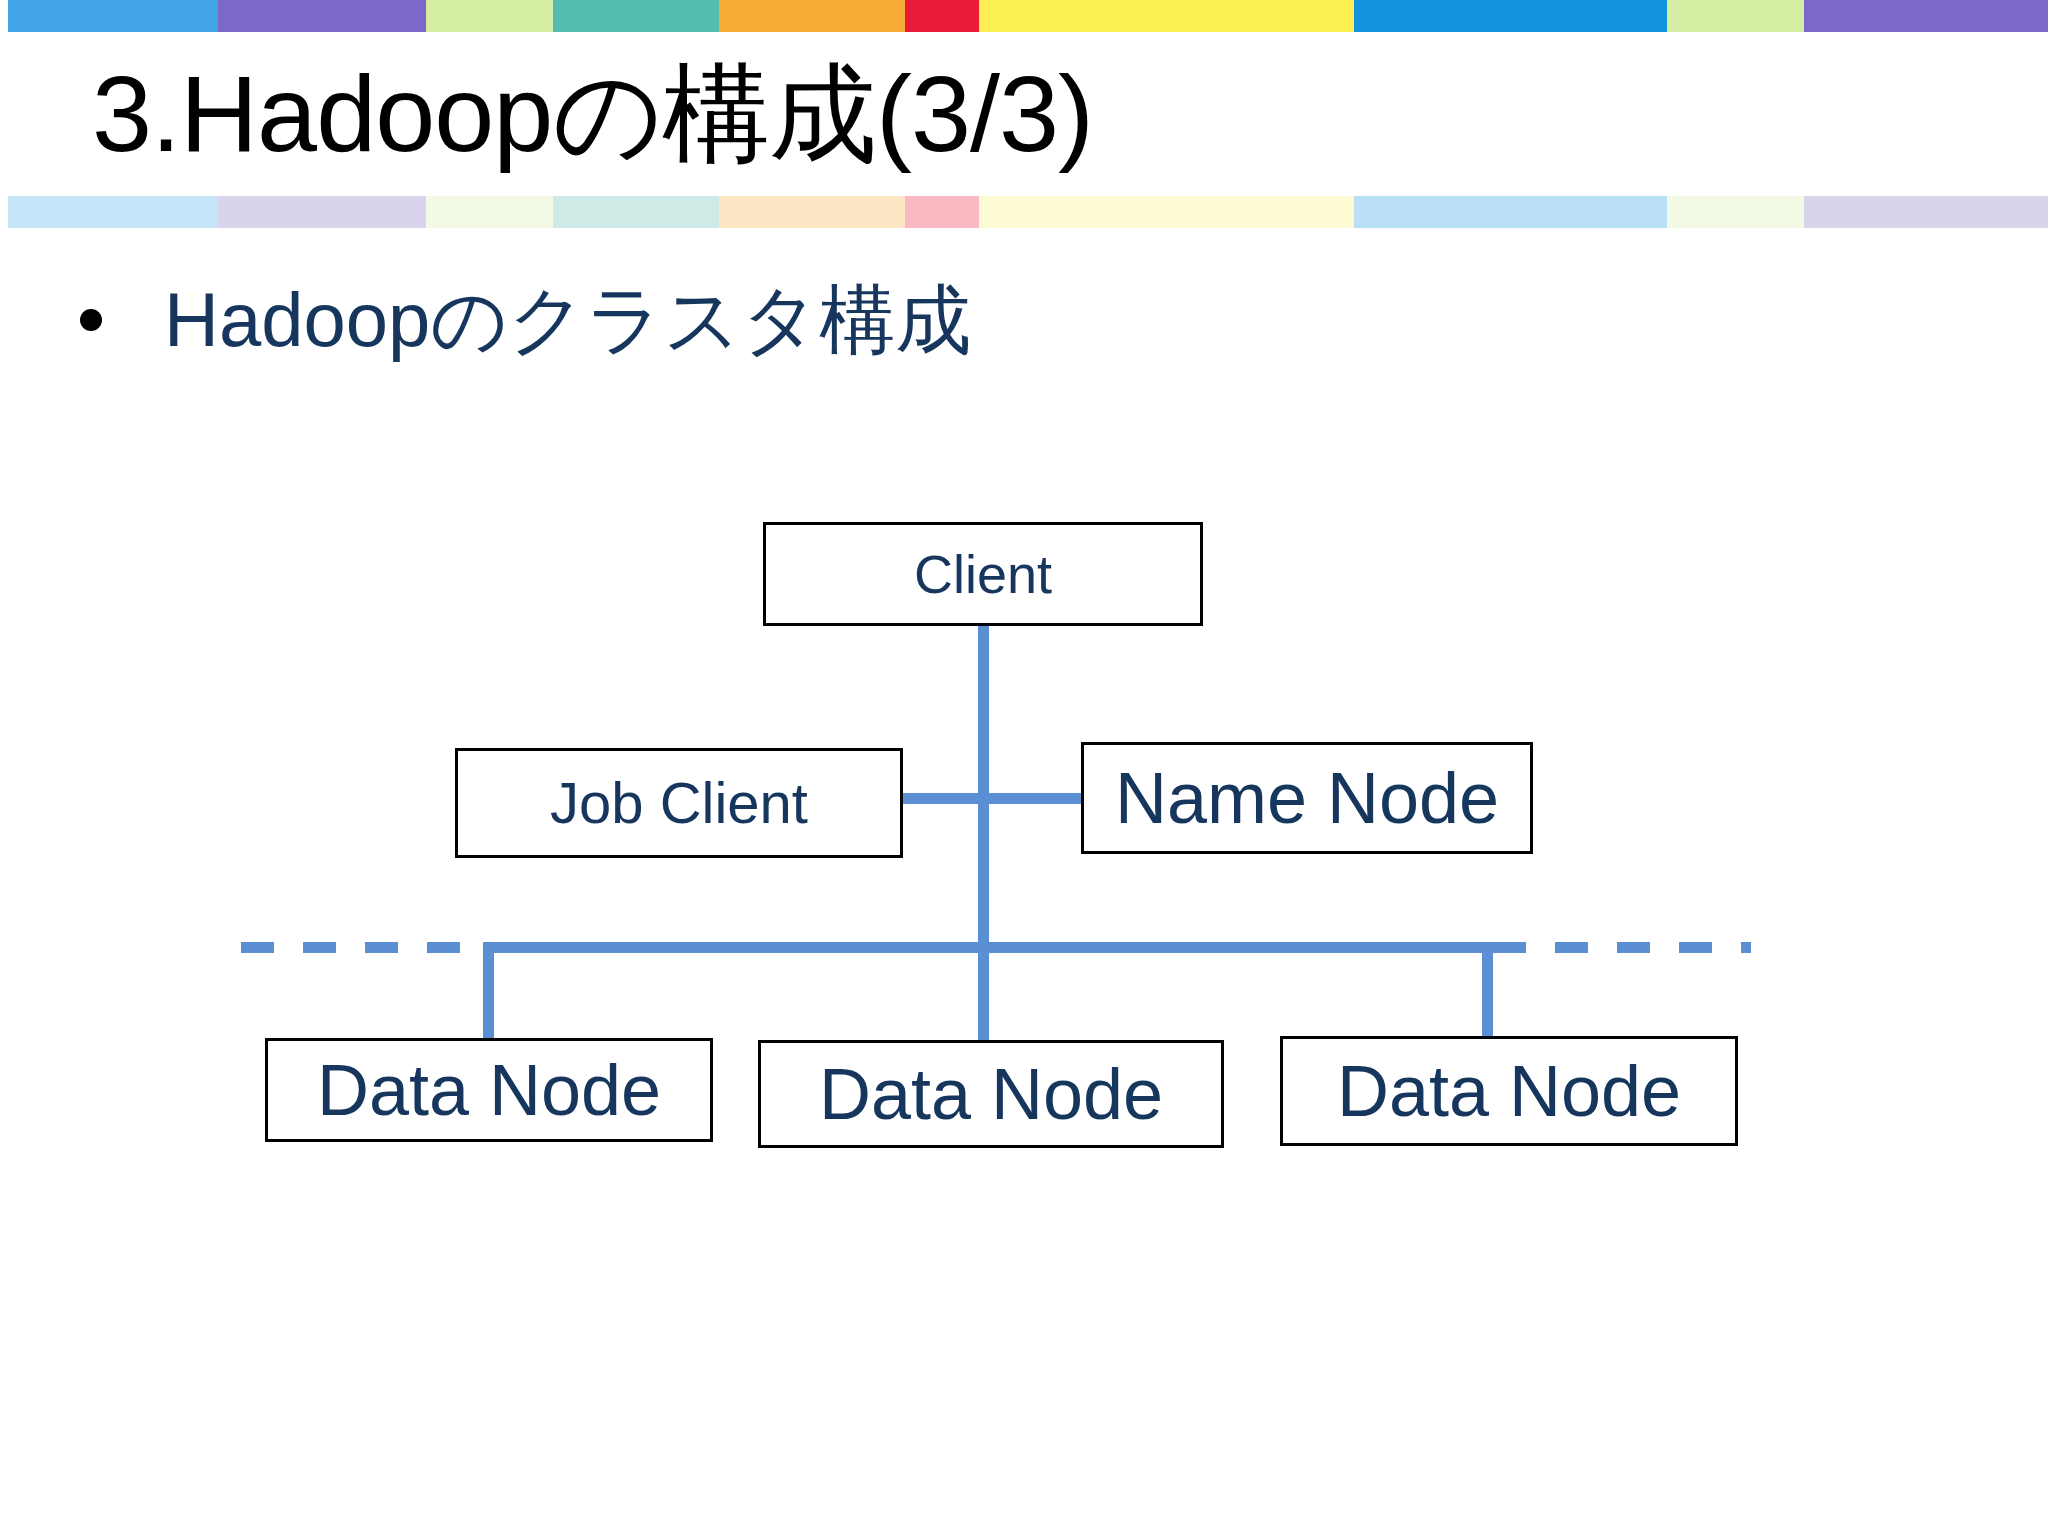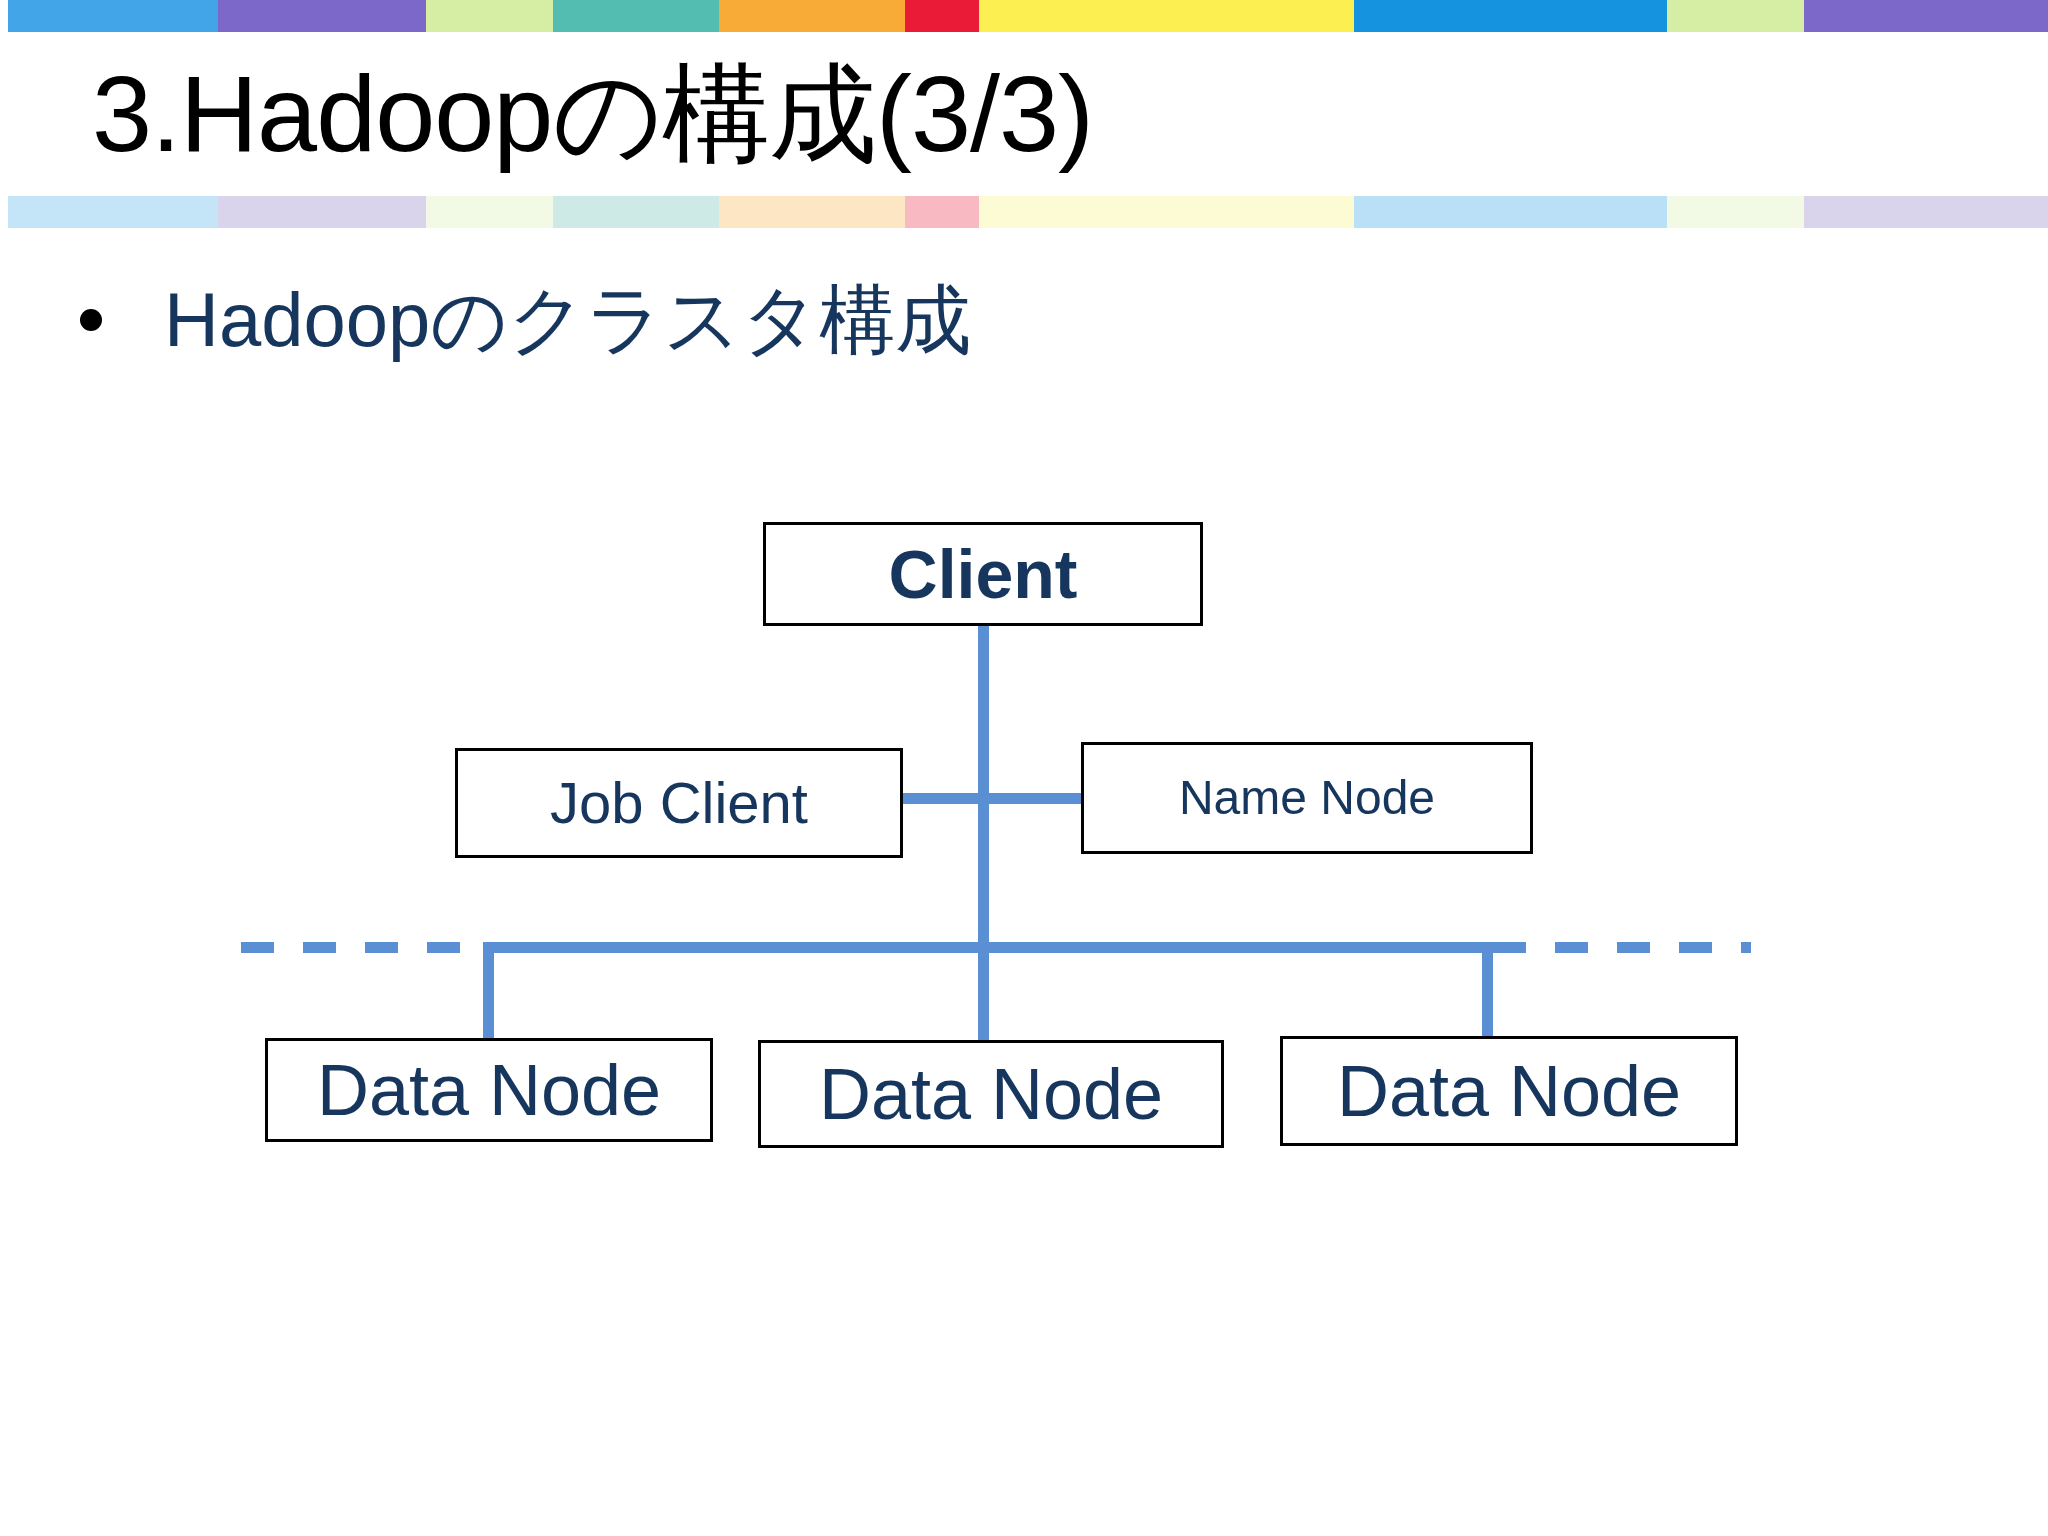--- a/index.html
+++ b/index.html
@@ -101,23 +101,23 @@
     white-space: nowrap;
   }
 
   #box-client      { left: 755px;  top: 522px;  width: 440px; height: 104px; }
   #box-jobtracker  { left: 447px;  top: 748px;  width: 448px; height: 110px; }
   #box-namenode    { left: 1073px; top: 742px;  width: 452px; height: 112px; }
   #box-datanode-1  { left: 257px;  top: 1038px; width: 448px; height: 104px; }
   #box-datanode-2  { left: 750px;  top: 1040px; width: 466px; height: 108px; }
   #box-datanode-3  { left: 1272px; top: 1036px; width: 458px; height: 110px; }
 
-  #box-client .node-label     { font-size: 68px; font-weight: bold; }
+  #box-client .node-label     { font-size: 54px; }
   #box-jobtracker .node-label { font-size: 58px; }
-  #box-namenode .node-label   { font-size: 48px; }
+  #box-namenode .node-label   { font-size: 72px; }
 
   
   .conn {
     position: absolute;
     background: #5B8FD4;
     z-index: 1;
   }
   
   #conn-trunk        { left: 970px;  top: 622px;  width: 11px;  height: 422px; }
   

